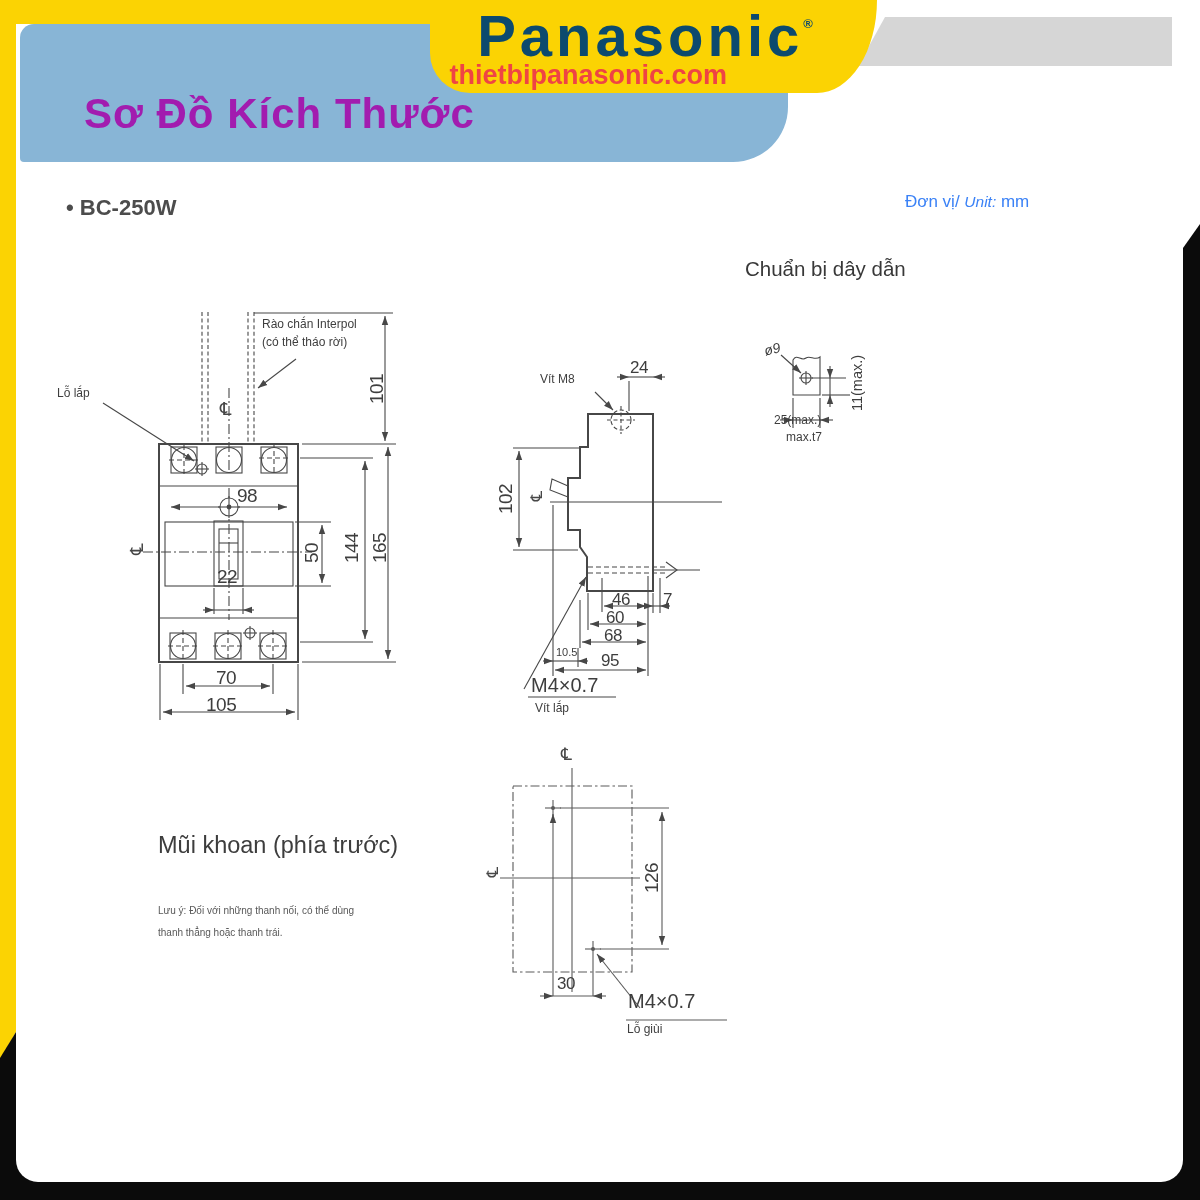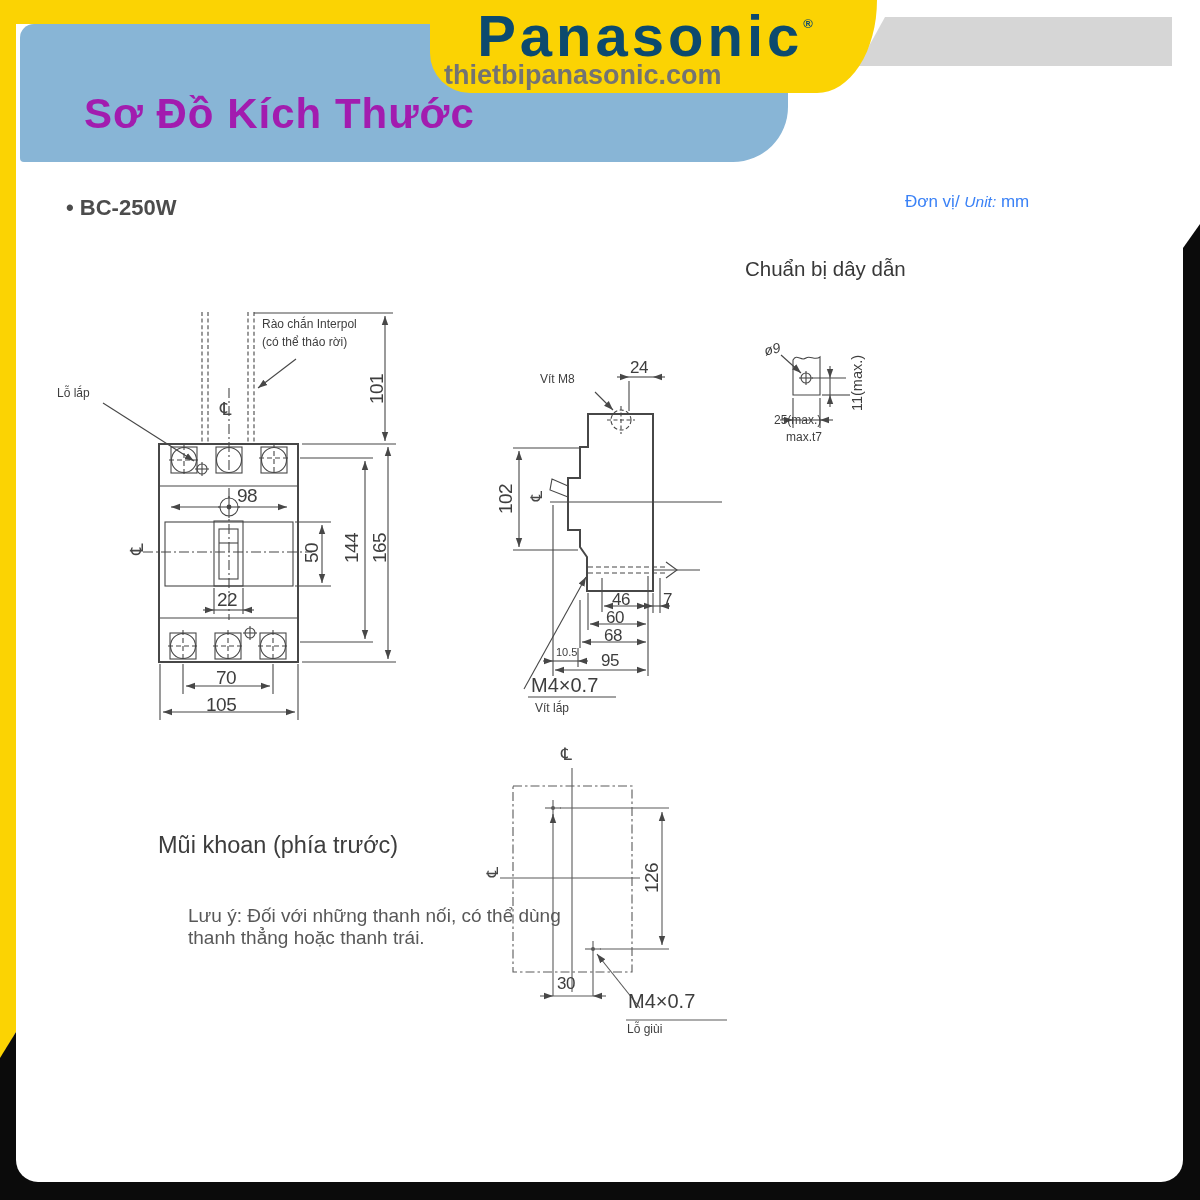--- a/index.html
+++ b/index.html
@@ -13,21 +13,21 @@
   #logo-box{left:430px;top:0;width:447px;height:93px;background:#FBD303;z-index:4;
     border-radius:0 0 60px 40px / 0 0 93px 40px;}
   #gray-band{left:858px;top:17px;width:314px;height:49px;background:#D6D6D6;z-index:2;
     clip-path:polygon(27px 0,100% 0,100% 100%,0 100%);}
   #teal-banner{left:20px;top:24px;width:768px;height:138px;background:#88B5D6;z-index:2;
     border-radius:14px 22px 55px 4px;}
   #banner-title{left:84px;top:90px;z-index:5;color:#a21caf;font-size:42px;font-weight:bold;letter-spacing:1px;}
   #brand-line{left:425px;top:2px;width:440px;text-align:center;z-index:5;color:#0c4a6e;
     font-size:58px;font-weight:bold;letter-spacing:4px;}
   #brand-line .tm{font-size:13px;vertical-align:28px;letter-spacing:0;}
-  #site-line{left:444px;top:60px;width:300px;text-align:left;z-index:5;color:#737373;
+  #site-line{left:427px;top:60px;width:300px;text-align:right;z-index:5;color:#ef4444;
     font-size:27px;font-weight:bold;letter-spacing:0;}
   
   .blk{background:#0B0B0B;z-index:6;}
   #blk-right{left:1183px;top:224px;width:17px;height:976px;clip-path:polygon(0 24px,100% 0,100% 100%,0 100%);}
   #blk-bottom{left:0;top:1182px;width:1200px;height:18px;}
   #blk-left{left:0;top:1032px;width:16px;height:168px;clip-path:polygon(0 26px,100% 0,100% 100%,0 100%);}
   #notch-bl-black{left:16px;top:1150px;width:28px;height:32px;background:#0B0B0B;z-index:6;}
   #notch-bl-white{left:16px;top:1150px;width:28px;height:32px;background:#ffffff;z-index:7;border-radius:0 0 0 22px;}
   #notch-br-black{left:1155px;top:1150px;width:28px;height:32px;background:#0B0B0B;z-index:6;}
   #notch-br-white{left:1155px;top:1150px;width:28px;height:32px;background:#ffffff;z-index:7;border-radius:0 0 22px 0;}
@@ -36,21 +36,21 @@
   .rot{transform:translate(-50%,-50%) rotate(-90deg);}
   .dim{font-size:19px;letter-spacing:-0.5px;}
   .dimS{font-size:17px;letter-spacing:-0.5px;}
   .lbl{font-size:12px;}
   .cl{font-family:"DejaVu Sans",sans-serif;font-size:18px;color:#474747;}
   #product-line{left:66px;top:195px;z-index:9;color:#4C4C4C;font-size:22px;font-weight:bold;}
   #unit-line{left:905px;top:192px;z-index:9;color:#3b82f6;font-size:17px;}
   #unit-line .it{font-style:italic;font-size:15.5px;}
   #wire-prep-title{left:745px;top:257px;font-size:20.5px;color:#383838;}
   #drill-title{left:158px;top:832px;font-size:23.5px;color:#3D3D3D;}
-  .note{font-size:19px;color:#585858;margin-left:30px;}
+  .note{font-size:10px;color:#585858;}
   svg{position:absolute;left:0;top:0;z-index:8;}
 </style>
 </head>
 <body>
 
 <div id="canvas">
 
   <div class="abs" id="teal-banner"></div>
   <div class="abs" id="gray-band"></div>
   <div class="abs" id="yellow-left"></div>
@@ -279,21 +279,21 @@
   </svg>
 
   <span class="t lbl" style="left:57px;top:386px">Lỗ lắp</span>
   <span class="t lbl" style="left:262px;top:317px">Rào chắn Interpol</span>
   <span class="t lbl" style="left:262px;top:335px">(có thể tháo rời)</span>
   <span class="t cl" style="left:220px;top:398px">℄</span>
   <span class="t cl rot" style="left:136px;top:549px">℄</span>
   <span class="t dim rot" style="left:377px;top:389px">101</span>
   <span class="t dim" style="left:237px;top:485px">98</span>
   <span class="t dim rot" style="left:312px;top:553px">50</span>
-  <span class="t dim" style="left:217px;top:589px">22</span>
+  <span class="t dim" style="left:217px;top:566px">22</span>
   <span class="t dim rot" style="left:352px;top:548px">144</span>
   <span class="t dim rot" style="left:380px;top:548px">165</span>
   <span class="t dim" style="left:216px;top:667px">70</span>
   <span class="t dim" style="left:206px;top:694px">105</span>
 
   <span class="t lbl" style="left:540px;top:372px">Vít M8</span>
   <span class="t dimS" style="left:630px;top:358px">24</span>
   <span class="t dim rot" style="left:506px;top:499px">102</span>
   <span class="t cl rot" style="left:536px;top:496px;font-size:16px">℄</span>
   <span class="t dimS" style="left:612px;top:590px">46</span>

